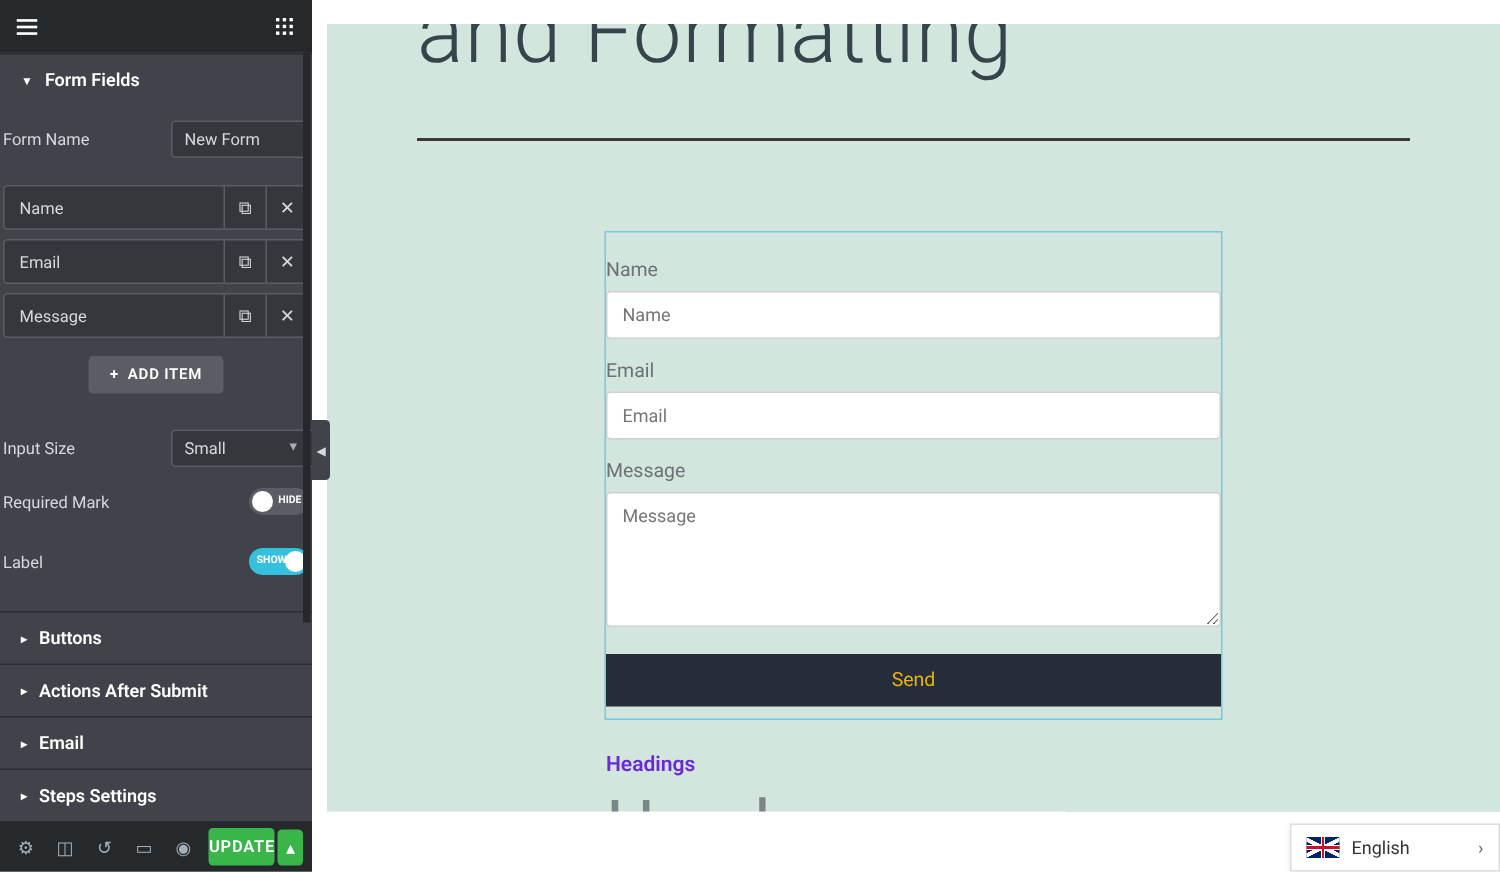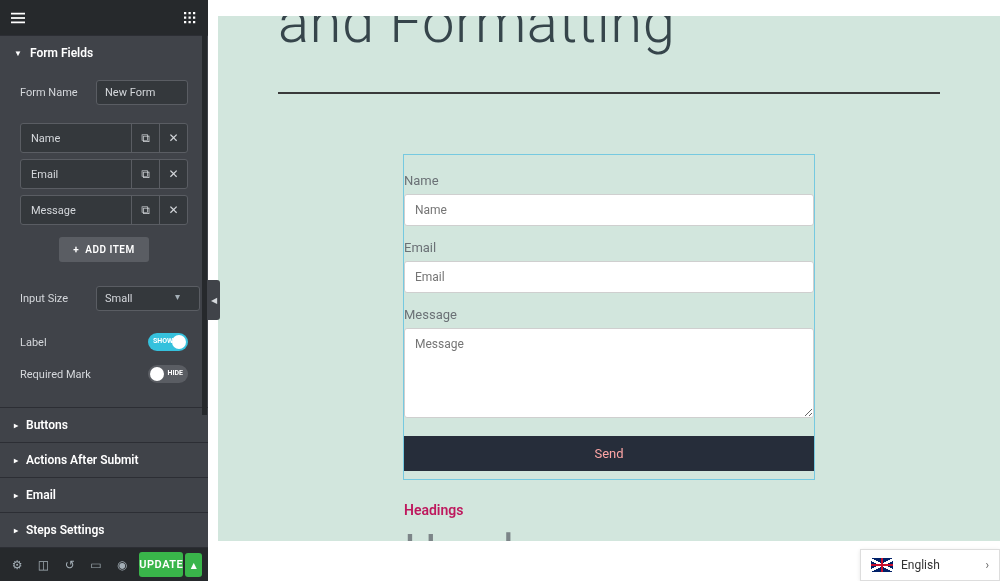--- a/index.html
+++ b/index.html
@@ -7,21 +7,21 @@
 .panel{position:absolute;left:0;top:0;width:208px;height:581px;background:#404349;color:#d5d8dc;display:flex;flex-direction:column}
 .panel-header{height:35px;background:#26292c;display:flex;align-items:center;justify-content:space-between;padding:0 10px;color:#fff}
 .panel-header .title{font-size:14px;font-weight:500;flex:1;text-align:center}
 .hamburger,.grid-icon{width:16px;height:16px;display:flex;align-items:center;justify-content:center;cursor:pointer}
 .hamburger svg,.grid-icon svg{fill:#fff}
 .panel-body{flex:1;overflow-y:auto;padding:0}
 .panel-body::-webkit-scrollbar{width:5px}
 .panel-body::-webkit-scrollbar-thumb{background:#26292c}
 .section-header{display:flex;align-items:center;padding:10px 14px;font-size:12px;font-weight:600;cursor:pointer;border-top:1px solid #2c2e34;color:#fff}
 .section-header .caret{margin-right:8px;font-size:8px}
-.form-fields-content{padding:10px 20px}
+.form-fields-content{padding:10px 2px}
 .row{display:flex;align-items:center;margin-bottom:14px;font-size:11px;justify-content:space-between}
 .row label{color:#d5d8dc}
 .text-input{background:#34383c;border:1px solid #5a5d63;color:#d5d8dc;font-size:11px;padding:5px 8px;border-radius:3px;width:92px}
 .select-input{background:#34383c;border:1px solid #5a5d63;color:#d5d8dc;font-size:11px;padding:5px 8px;border-radius:3px;width:104px;appearance:none;position:relative}
 .select-wrap{position:relative;width:92px}
 .select-wrap::after{content:"▾";position:absolute;right:8px;top:5px;font-size:10px;color:#a4afb7;pointer-events:none}
 .field-items{margin:18px 0 12px}
 .field-item{display:flex;align-items:center;background:#34383c;border:1px solid #5a5d63;border-radius:3px;margin-bottom:6px;height:30px}
 .field-item .label{flex:1;padding:0 10px;font-size:11px}
 .field-item .btn{width:28px;height:28px;display:flex;align-items:center;justify-content:center;border-left:1px solid #5a5d63;cursor:pointer;font-size:12px}
@@ -41,22 +41,22 @@
 .collapse-handle{position:absolute;left:208px;top:280px;width:12px;height:40px;background:#404349;display:flex;align-items:center;justify-content:center;cursor:pointer;border-radius:0 3px 3px 0;z-index:2;color:#d5d8dc;font-size:8px}
 .scroll-thumb{position:absolute;left:202px;top:35px;width:5px;height:380px;background:#26292c}
 .canvas{position:absolute;left:218px;top:16px;right:0;height:525px;background:#d2e6dd;overflow:hidden}
 .big-title{font-size:58px;font-weight:300;color:#36454b;margin:-28px 0 0 60px;letter-spacing:0.5px}
 .hr{height:2px;background:#3a3a3a;margin:36px 60px 0 60px}
 .form-preview{margin:60px auto 0;width:412px;border:1px solid #76c9e0;padding:8px 0}
 .form-preview .field{padding:4px 0}
 .form-preview .flabel{font-size:13px;color:#6b7176;margin:6px 0 6px 0}
 .form-preview input,.form-preview textarea{width:100%;border:1px solid #cfcfcf;border-radius:3px;padding:8px 10px;font-size:12px;color:#666;font-family:inherit}
 .form-preview textarea{height:90px;resize:both}
-.send-btn{width:100%;background:#262d3a;color:#fca5a5;border:none;padding:10px 0;font-size:13px;margin-top:10px;cursor:pointer}
-.headings-label{font-size:14px;font-weight:600;color:#be185d;margin:22px 0 0 186px}
+.send-btn{width:100%;background:#262d3a;color:#eab308;border:none;padding:10px 0;font-size:13px;margin-top:10px;cursor:pointer}
+.headings-label{font-size:14px;font-weight:600;color:#6d28d9;margin:22px 0 0 186px}
 .h1{font-size:46px;font-weight:400;color:#7c8588;margin:6px 0 0 186px;letter-spacing:0.5px}
 .h2{font-size:28px;font-weight:400;color:#7c8588;margin:2px 0 0 186px}
 .lang-widget{position:absolute;right:0;bottom:0;width:140px;height:32px;background:#fff;border:1px solid #ddd;display:flex;align-items:center;padding:0 10px;cursor:pointer;box-shadow:0 1px 4px rgba(0,0,0,0.1)}
 .flag{width:22px;height:14px;margin-right:8px;position:relative;background:linear-gradient(to bottom,#012169 0%,#012169 100%)}
 .flag::before{content:"";position:absolute;inset:0;background:
  linear-gradient(to bottom,transparent 40%,#fff 40%,#fff 60%,transparent 60%),
  linear-gradient(to right,transparent 44%,#fff 44%,#fff 56%,transparent 56%),
  linear-gradient(26deg,transparent 44%,#fff 44%,#fff 56%,transparent 56%),
  linear-gradient(-26deg,transparent 44%,#fff 44%,#fff 56%,transparent 56%)}
 .flag::after{content:"";position:absolute;inset:0;background:
@@ -128,33 +128,33 @@
 
       <div class="row" style="margin-top:24px">
         <label>Input Size</label>
         <div class="select-wrap">
           <select class="select-input">
             <option>Small</option>
           </select>
         </div>
       </div>
 
+      <div class="row">
+        <label>Required Mark</label>
+        <div class="toggle">
+          <div class="knob"></div>
+          <span class="txt">HIDE</span>
+        </div>
+      </div>
+
       <div class="row" style="margin-top:22px">
         <label>Label</label>
         <div class="toggle on">
           <span class="txt">SHOW</span>
           <div class="knob"></div>
-        </div>
-      </div>
-
-      <div class="row">
-        <label>Required Mark</label>
-        <div class="toggle">
-          <div class="knob"></div>
-          <span class="txt">HIDE</span>
         </div>
       </div>
     </div>
 
     <div class="section-header">
       <span class="caret">▸</span>
       <span>Buttons</span>
     </div>
     <div class="section-header">
       <span class="caret">▸</span>

